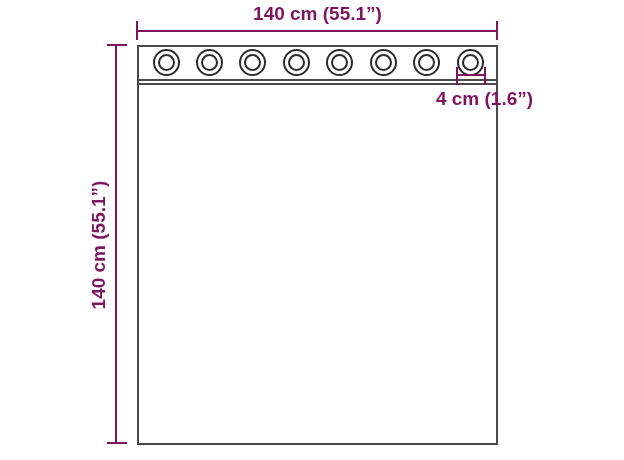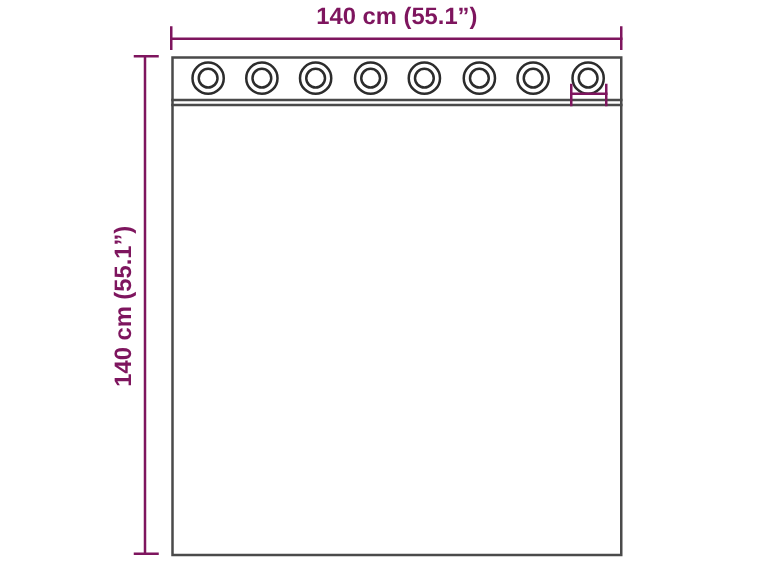--- a/index.html
+++ b/index.html
@@ -146,14 +146,15 @@
   <div class="dim h-line"></div>
   <div class="dim h-tick-t"></div>
   <div class="dim h-tick-b"></div>
   <div class="h-label-wrap">
     <span class="dim-label">140 cm (55.1”)</span>
   </div>
 
   <div class="dim g-line"></div>
   <div class="dim g-tick-l"></div>
   <div class="dim g-tick-r"></div>
+  <div class="dim-label g-label">4 cm (1.6”)</div>
 
 </div>
 
 </body></html>

